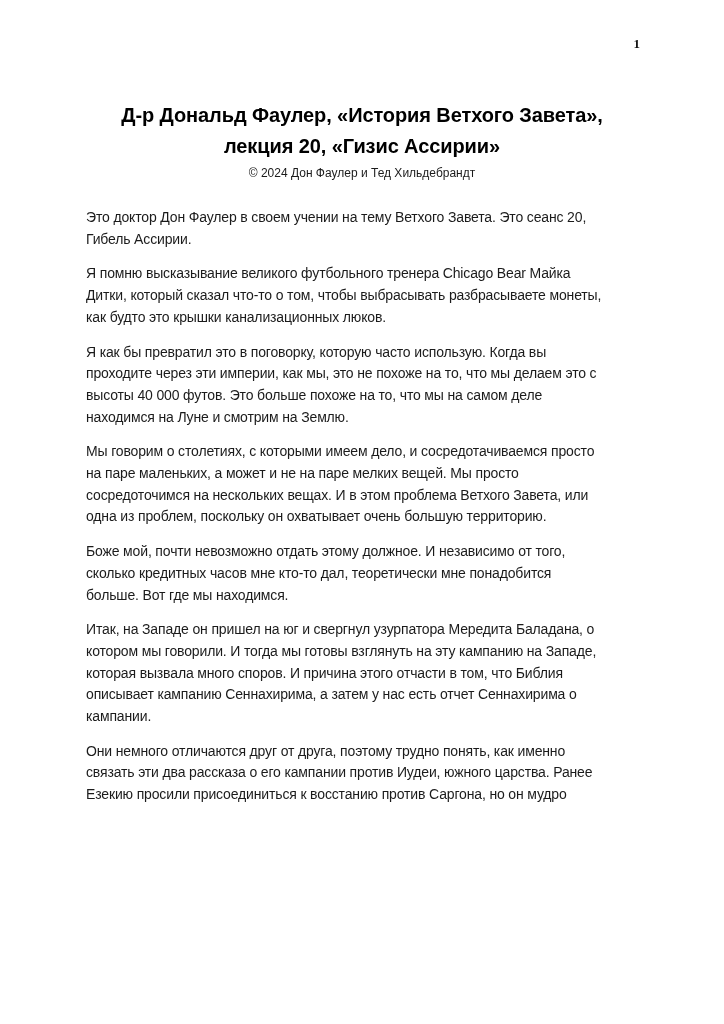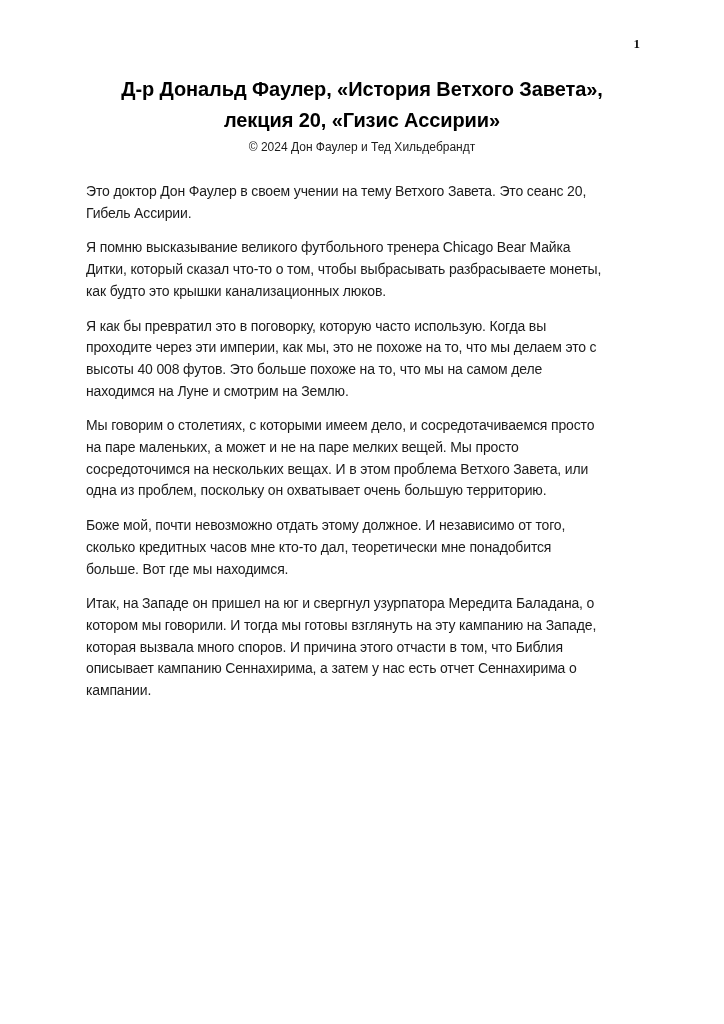--- a/index.html
+++ b/index.html
@@ -19,21 +19,21 @@
   .page-number {
     position: absolute;
     top: 36px;
     right: 84px;
     font-family: "Liberation Serif", serif;
     font-size: 13px;
     font-weight: bold;
     color: #111111;
   }
   .doc-header {
-    padding-top: 74px;
+    padding-top: 100px;
     text-align: center;
   }
   .title-line {
     font-size: 20px;
     font-weight: bold;
     line-height: 31px;
     color: #000000;
     letter-spacing: -0.1px;
   }
   .copyright-line {
@@ -69,29 +69,32 @@
   </div>
 
   <div class="doc-body">
     <p>Это доктор Дон Фаулер в своем учении на тему Ветхого Завета. Это сеанс 20,
 Гибель Ассирии.</p>
     <p>Я помню высказывание великого футбольного тренера Chicago Bear Майка
 Дитки, который сказал что-то о том, чтобы выбрасывать разбрасываете монеты,
 как будто это крышки канализационных люков.</p>
     <p>Я как бы превратил это в поговорку, которую часто использую. Когда вы
 проходите через эти империи, как мы, это не похоже на то, что мы делаем это с
-высоты 40 008 футов. Это больше похоже на то, что мы на самом деле
+высоты 40 000 футов. Это больше похоже на то, что мы на самом деле
 находимся на Луне и смотрим на Землю.</p>
     <p>Мы говорим о столетиях, с которыми имеем дело, и сосредотачиваемся просто
 на паре маленьких, а может и не на паре мелких вещей. Мы просто
 сосредоточимся на нескольких вещах. И в этом проблема Ветхого Завета, или
 одна из проблем, поскольку он охватывает очень большую территорию.</p>
     <p>Боже мой, почти невозможно отдать этому должное. И независимо от того,
 сколько кредитных часов мне кто-то дал, теоретически мне понадобится
 больше. Вот где мы находимся.</p>
     <p>Итак, на Западе он пришел на юг и свергнул узурпатора Мередита Баладана, о
 котором мы говорили. И тогда мы готовы взглянуть на эту кампанию на Западе,
 которая вызвала много споров. И причина этого отчасти в том, что Библия
 описывает кампанию Сеннахирима, а затем у нас есть отчет Сеннахирима о
 кампании.</p>
+    <p>Они немного отличаются друг от друга, поэтому трудно понять, как именно
+связать эти два рассказа о его кампании против Иудеи, южного царства. Ранее
+Езекию просили присоединиться к восстанию против Саргона, но он мудро</p>
   </div>
 
 </div>
 
 </body></html>

